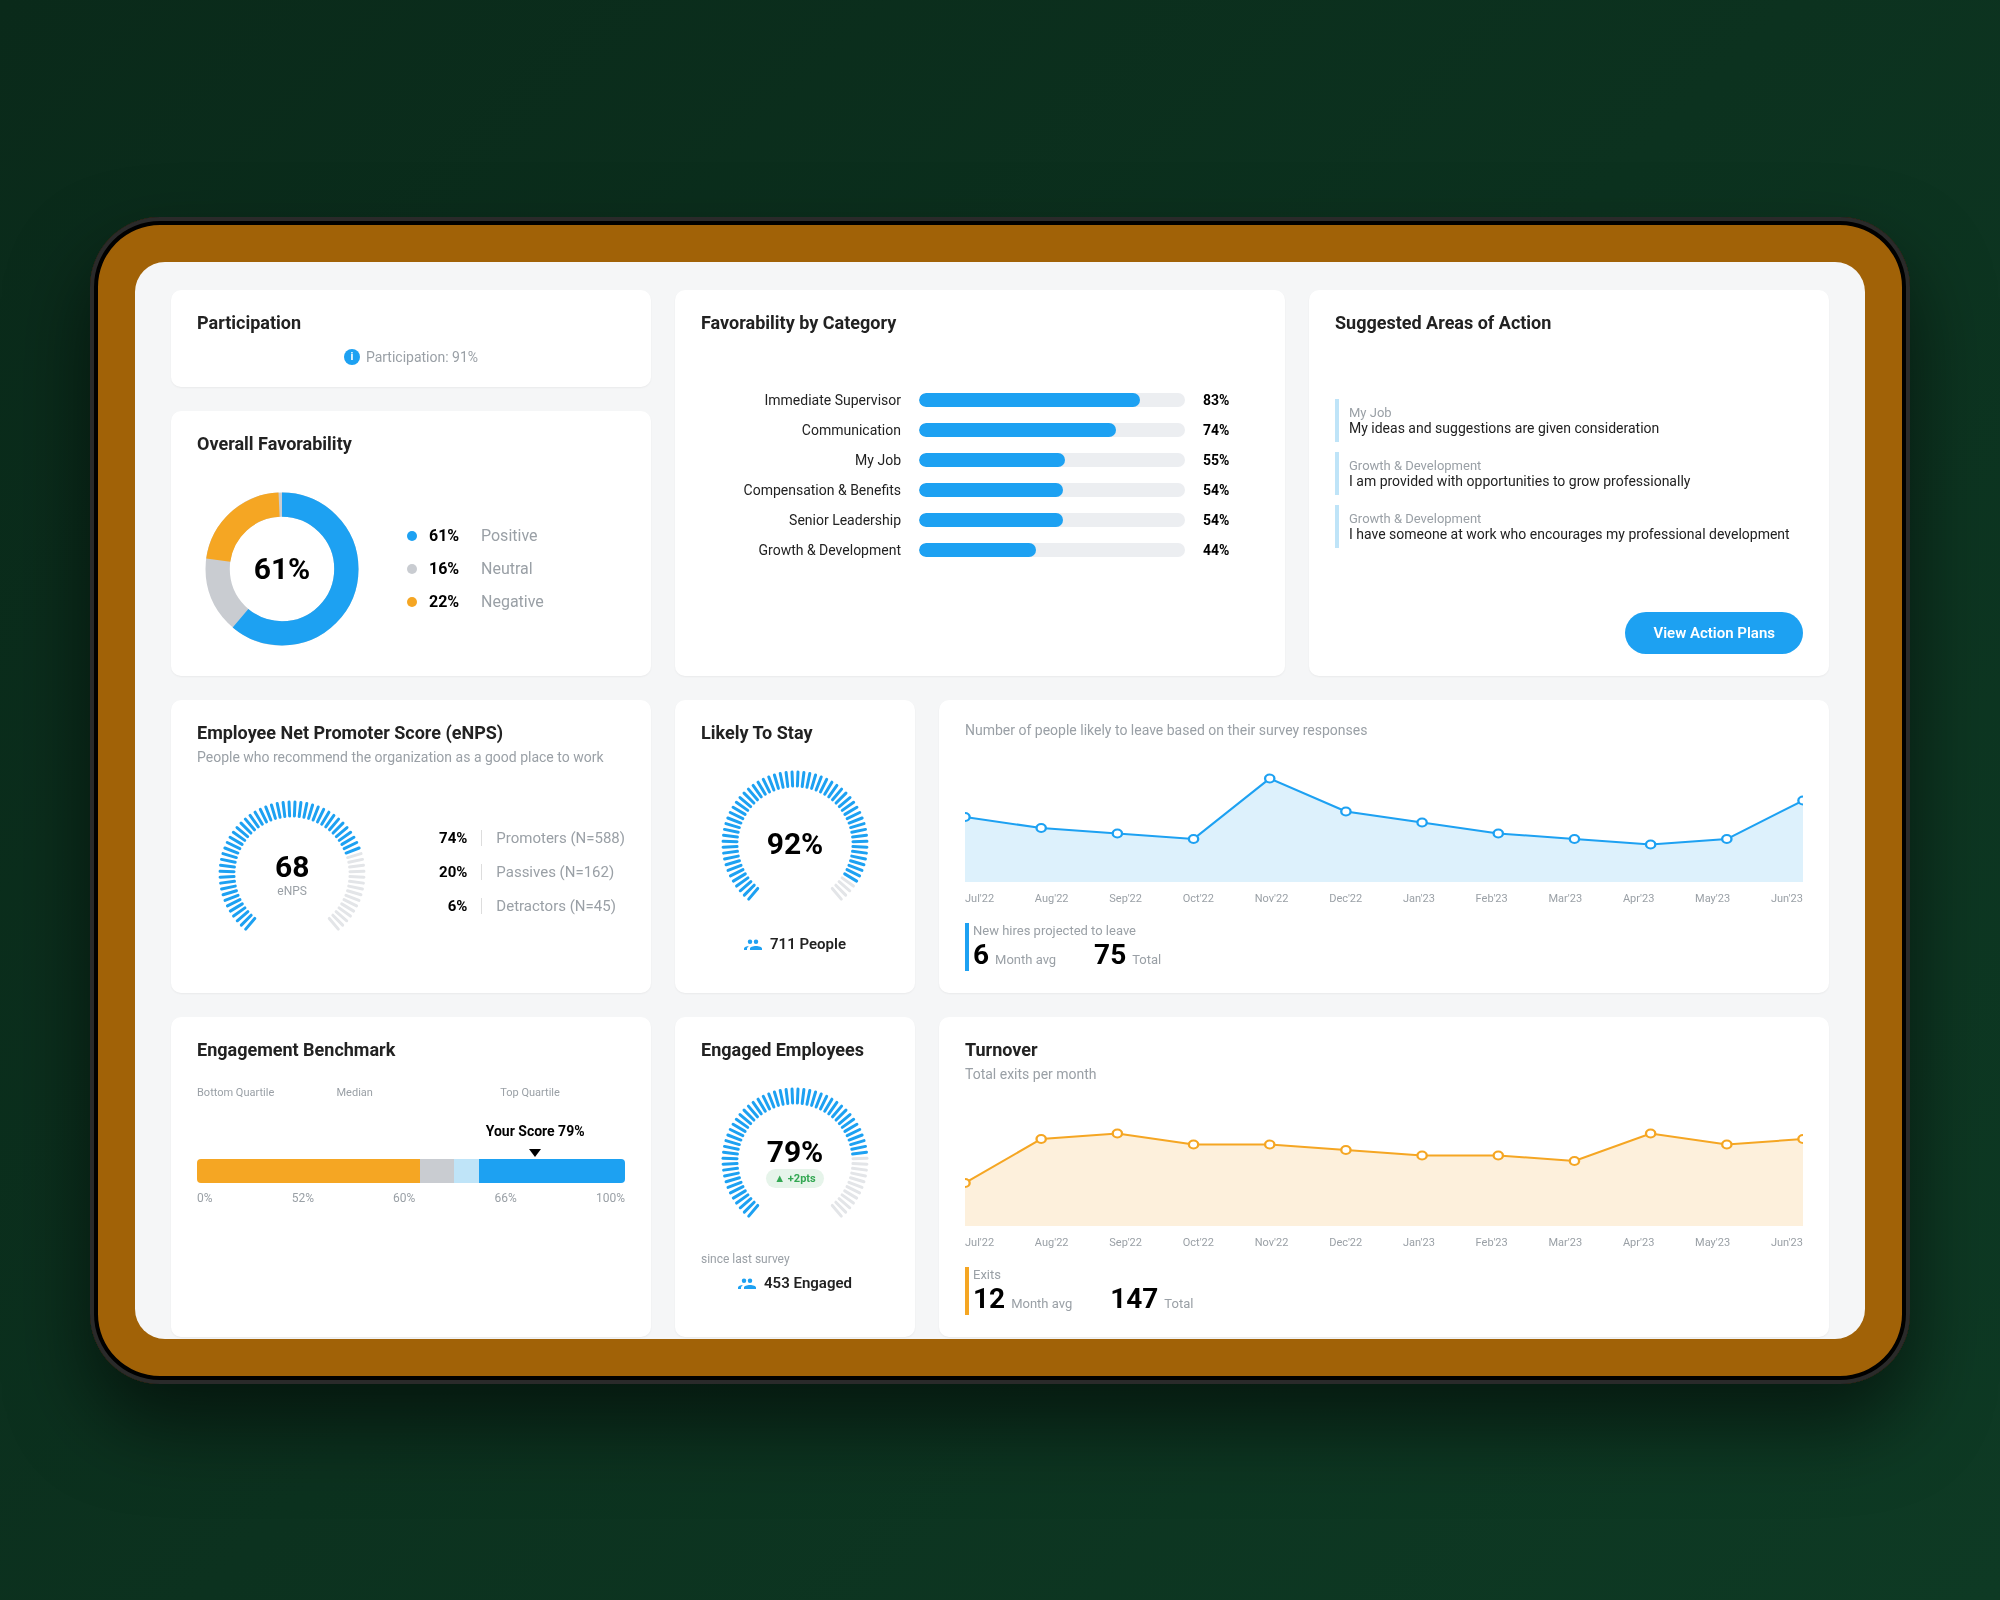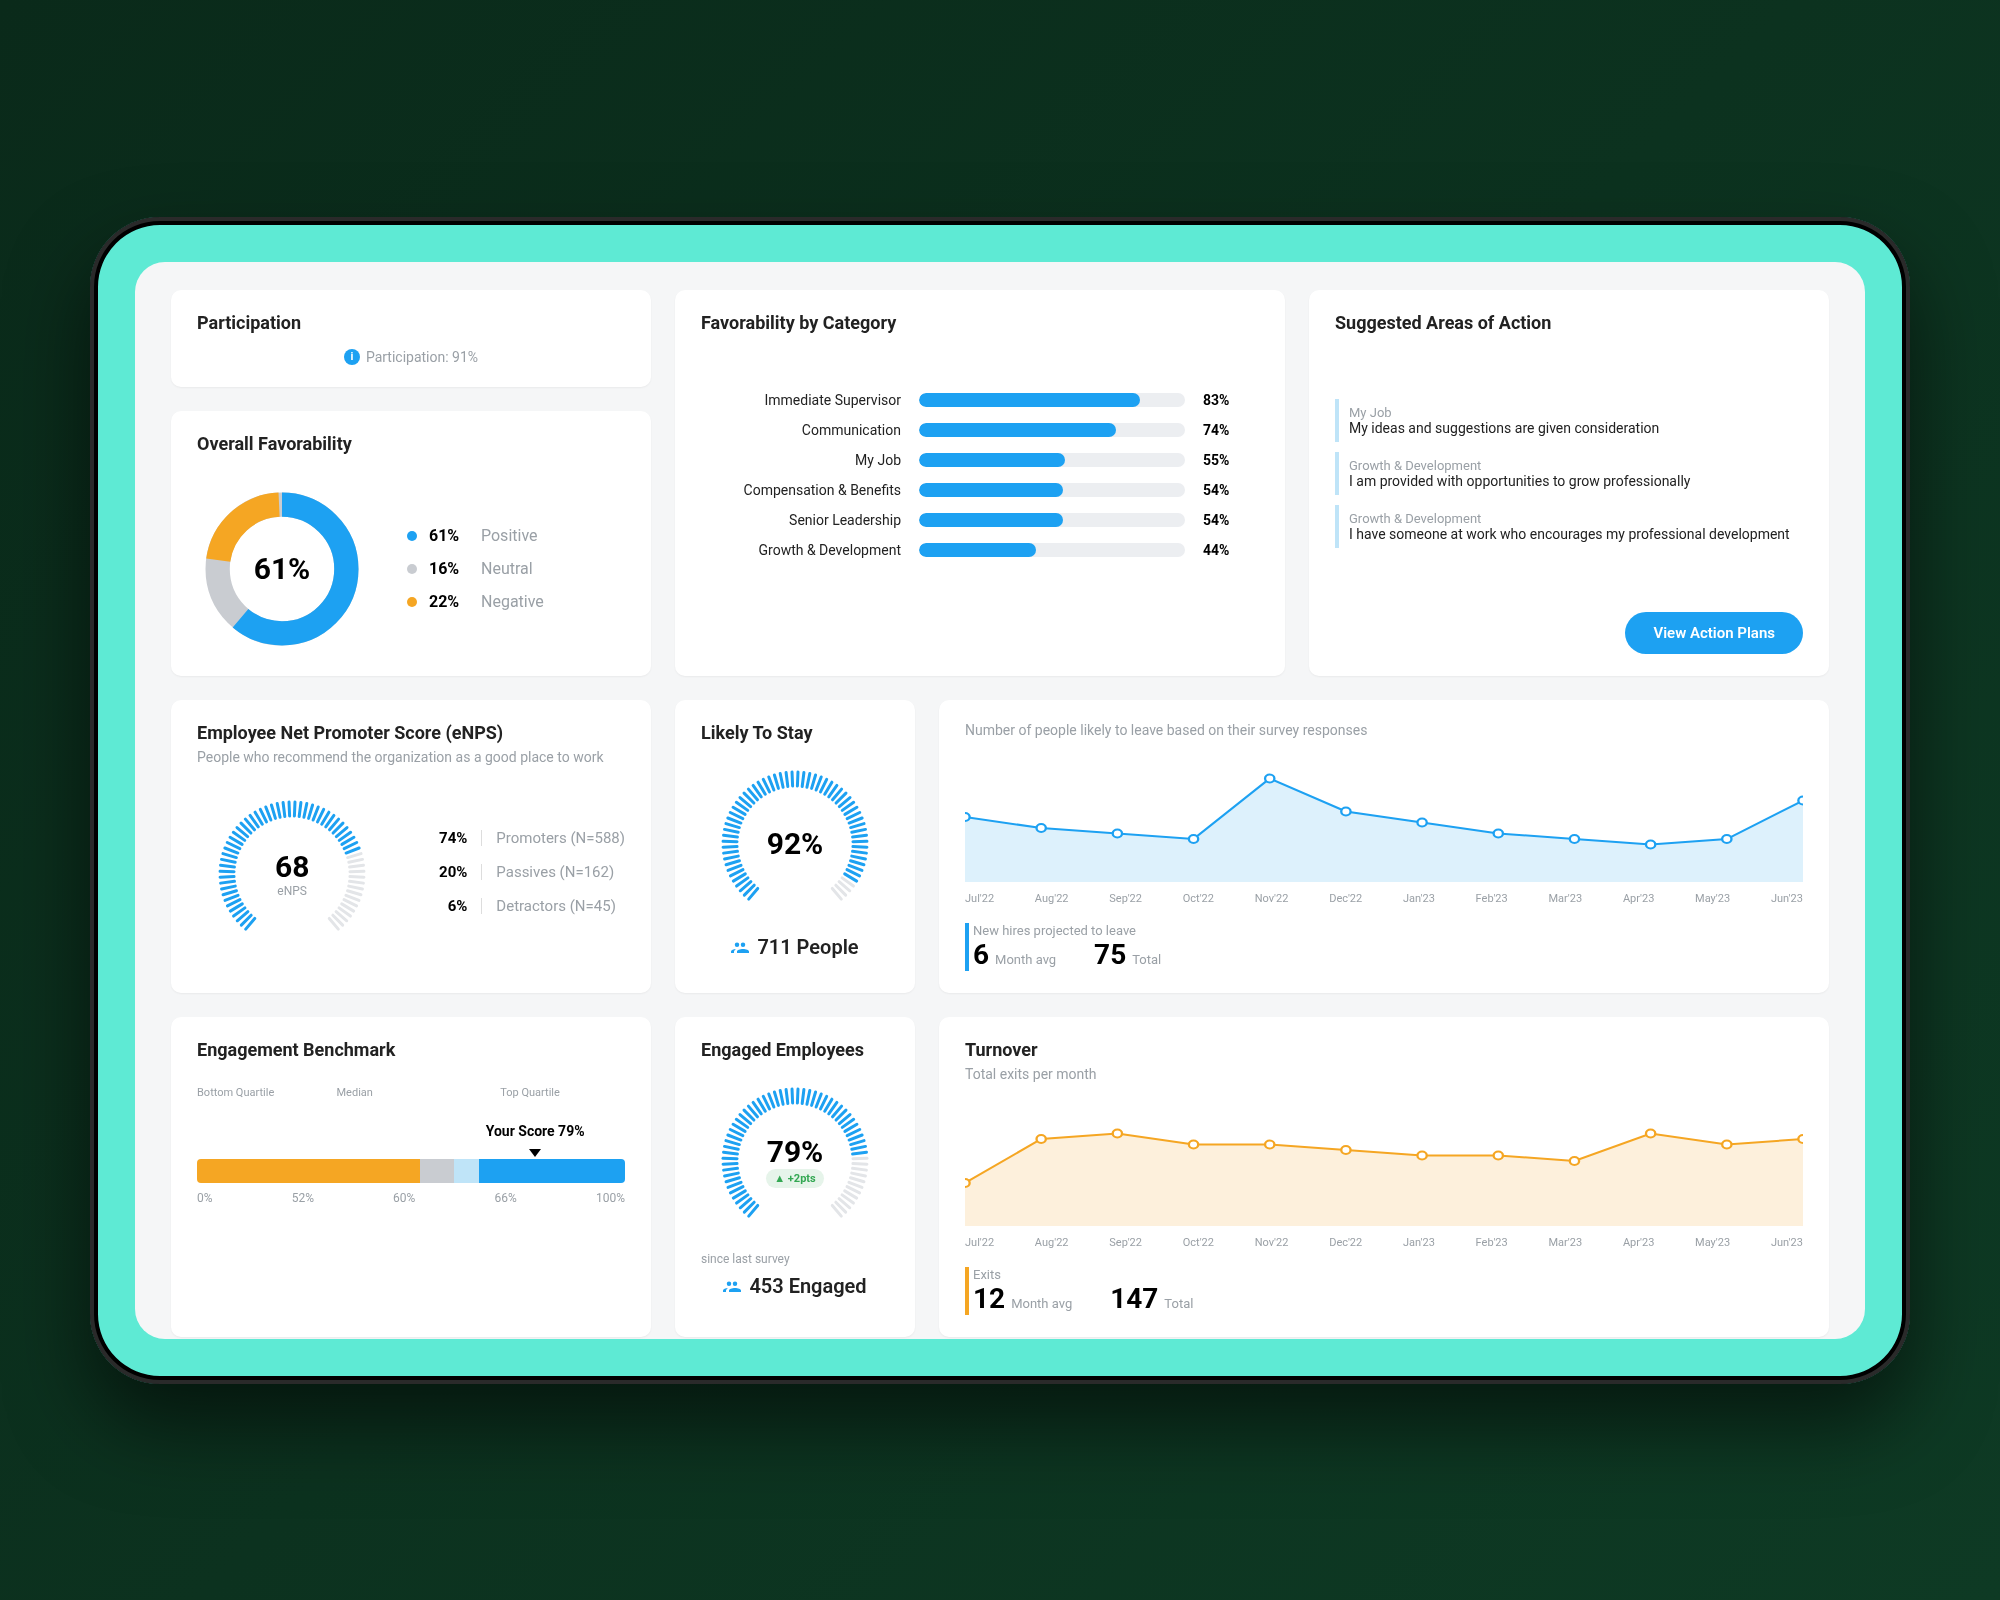--- a/index.html
+++ b/index.html
@@ -10,21 +10,21 @@
     --orange-pale:#FBD291;
     --grey:#C9CCD1;
     --grey-txt:#9AA0A6;
     --ink:#222;
     --card:#fff;
     --bg:#F5F6F7;
     --green:#34A853;
   }
   *{box-sizing:border-box;font-family:-apple-system,Segoe UI,Roboto,Helvetica,Arial,sans-serif;}
   body{margin:0;background:linear-gradient(135deg,#0a2a1a,#0e3a24);display:flex;align-items:center;justify-content:center;min-height:1600px;padding:40px;}
-  .tablet{width:1820px;height:1167px;border-radius:70px;background:#5eead4;padding:45px;box-shadow:0 40px 80px rgba(0,0,0,.55), inset 0 0 0 4px #2a2a2a, inset 0 0 0 8px #000;}
+  .tablet{width:1820px;height:1167px;border-radius:70px;background:#a16207;padding:45px;box-shadow:0 40px 80px rgba(0,0,0,.55), inset 0 0 0 4px #2a2a2a, inset 0 0 0 8px #000;}
   .screen{background:var(--bg);width:100%;height:100%;border-radius:30px;padding:28px 36px;overflow:hidden;}
   .grid{display:grid;gap:24px;grid-template-columns: 480px 240px 1fr 520px;grid-template-rows:auto auto auto;}
   .card{background:var(--card);border-radius:10px;padding:22px 26px;box-shadow:0 1px 2px rgba(0,0,0,.05);}
   .card h3{margin:0 0 6px;font-size:18px;font-weight:700;color:var(--ink);}
   .sub{font-size:14px;color:var(--grey-txt);margin-bottom:14px;}
   
   #c-left{grid-column:1/2;grid-row:1/3;display:flex;flex-direction:column;gap:24px;}
   #c-cat{grid-column:2/4;grid-row:1/3;}
   #c-sugg{grid-column:4/5;grid-row:1/3;position:relative;display:flex;flex-direction:column;}
   
@@ -69,21 +69,21 @@
   .sugg{border-left:4px solid var(--blue-pale);padding:6px 10px;margin:10px 0;}
   .scat{font-size:13px;color:var(--grey-txt);}
   .stxt{font-size:14px;color:var(--ink);}
   .pillbtn{align-self:flex-end;background:var(--blue);color:#fff;border:none;padding:12px 28px;border-radius:999px;font-size:15px;font-weight:600;cursor:pointer;margin-top:auto;}
 
   
   .gauge{position:relative;width:170px;height:170px;margin:10px auto 6px;}
   .gauge-center{position:absolute;inset:0;display:flex;flex-direction:column;align-items:center;justify-content:center;}
   .gauge-val{font-size:30px;font-weight:700;}
   .gauge-sub{font-size:12px;color:var(--grey-txt);}
-  .people-line{text-align:right;font-size:20px;font-weight:600;color:var(--ink);display:flex;gap:8px;align-items:center;justify-content:center;}
+  .people-line{text-align:right;font-size:15px;font-weight:600;color:var(--ink);display:flex;gap:8px;align-items:center;justify-content:center;}
   .people-line svg{width:18px;height:14px;fill:var(--blue);}
   .chip{display:inline-flex;align-items:center;gap:4px;background:#E6F4EA;color:var(--green);font-size:11px;font-weight:700;padding:3px 8px;border-radius:999px;}
 
   
   .pair{display:flex;gap:36px;align-items:center;margin-top:6px;}
   .enpslist{display:flex;flex-direction:column;gap:16px;font-size:15px;}
   .enpslist .row{display:flex;gap:14px;align-items:center;}
   .enpslist .pct{font-weight:700;min-width:44px;text-align:right;}
   .enpslist .sep{width:1px;height:16px;background:#ddd;}
   .enpslist .lbl{color:var(--grey-txt);}

